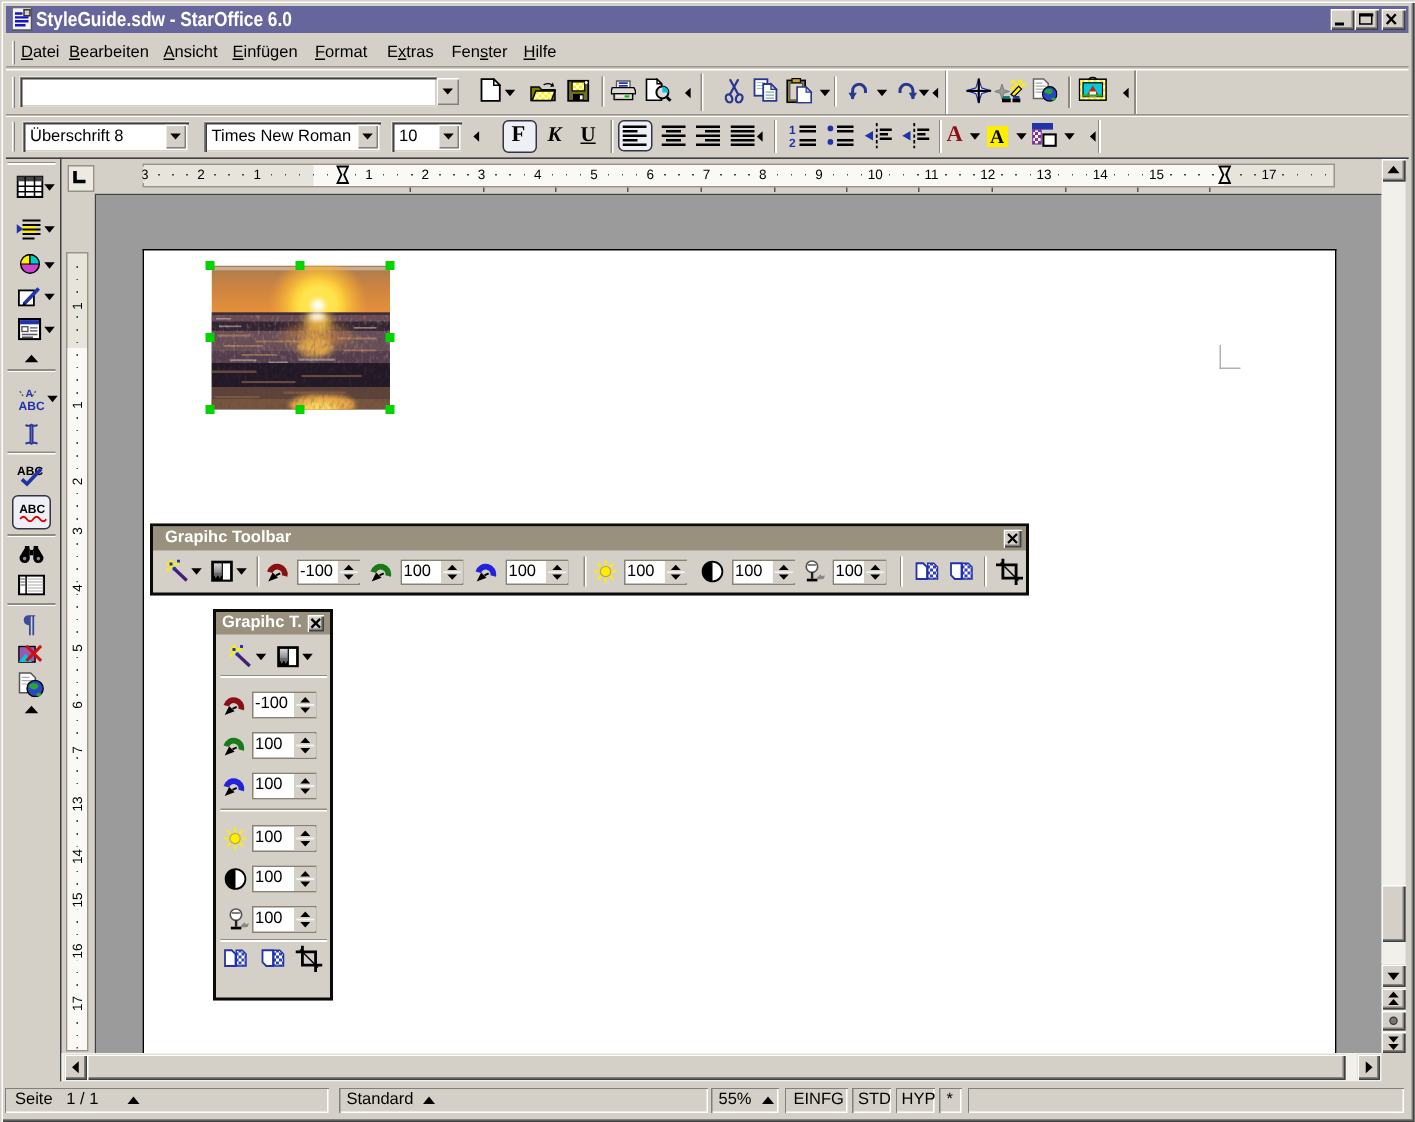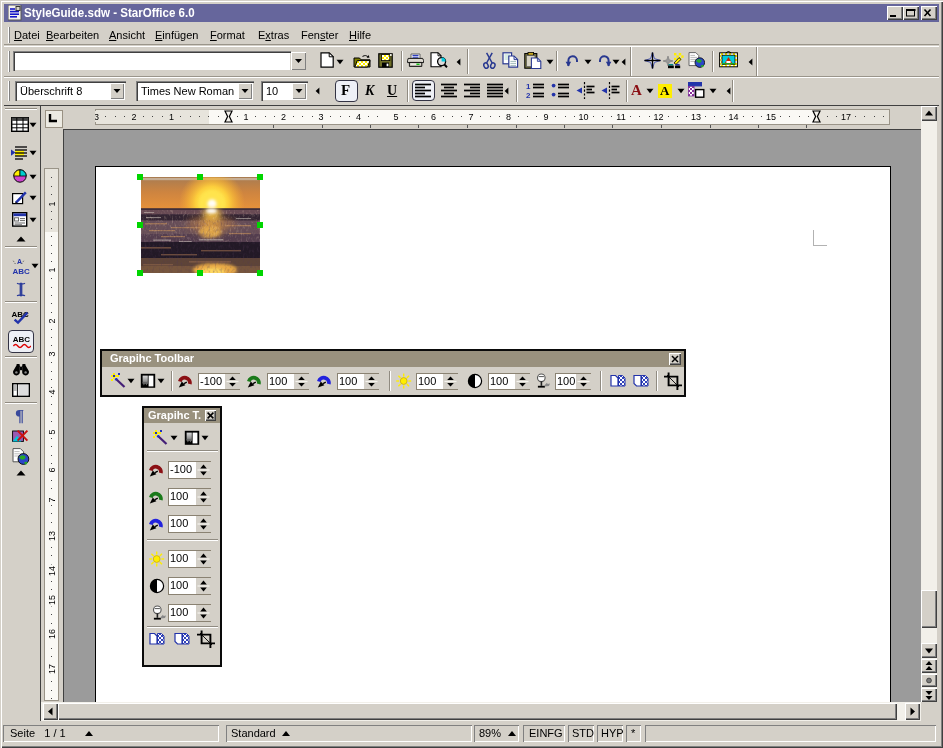--- a/index.html
+++ b/index.html
@@ -682,21 +682,21 @@
 <svg class="abs" style="left:197px;top:630px" width="18" height="18">
       <use href="#crop"></use>
     </svg>
 
 <div class="abs" style="left:4px;top:721px;width:935px;height:23px;background:#d4d0c8"></div>
 <div class="abs sunk" style="left:3px;top:725px;width:216px;height:17px"></div>
 <div class="txt" style="left:10px;top:727px">Seite   1 / 1</div>
 <div class="abs sunk" style="left:226px;top:725px;width:246px;height:17px"></div>
 <div class="txt" style="left:231px;top:727px">Standard</div>
 <div class="abs sunk" style="left:474px;top:725px;width:45px;height:17px"></div>
-<div class="txt" style="left:479px;top:727px">89%</div>
+<div class="txt" style="left:479px;top:727px">55%</div>
 <div class="abs sunk" style="left:523px;top:725px;width:42px;height:17px"></div>
 <div class="txt" style="left:529px;top:727px">EINFG</div>
 <div class="abs sunk" style="left:568px;top:725px;width:26px;height:17px"></div>
 <div class="txt" style="left:572px;top:727px">STD</div>
 <div class="abs sunk" style="left:597px;top:725px;width:26px;height:17px"></div>
 <div class="txt" style="left:601px;top:727px">HYP</div>
 <div class="abs sunk" style="left:626px;top:725px;width:15px;height:17px"></div>
 <div class="txt" style="left:631px;top:727px">*</div>
 <div class="abs sunk" style="left:645px;top:725px;width:291px;height:17px"></div>
 <div class="abs" style="left:85px;top:731px;width:0;height:0;border-left:4px solid transparent;border-right:4px solid transparent;border-bottom:5px solid #000"></div>

